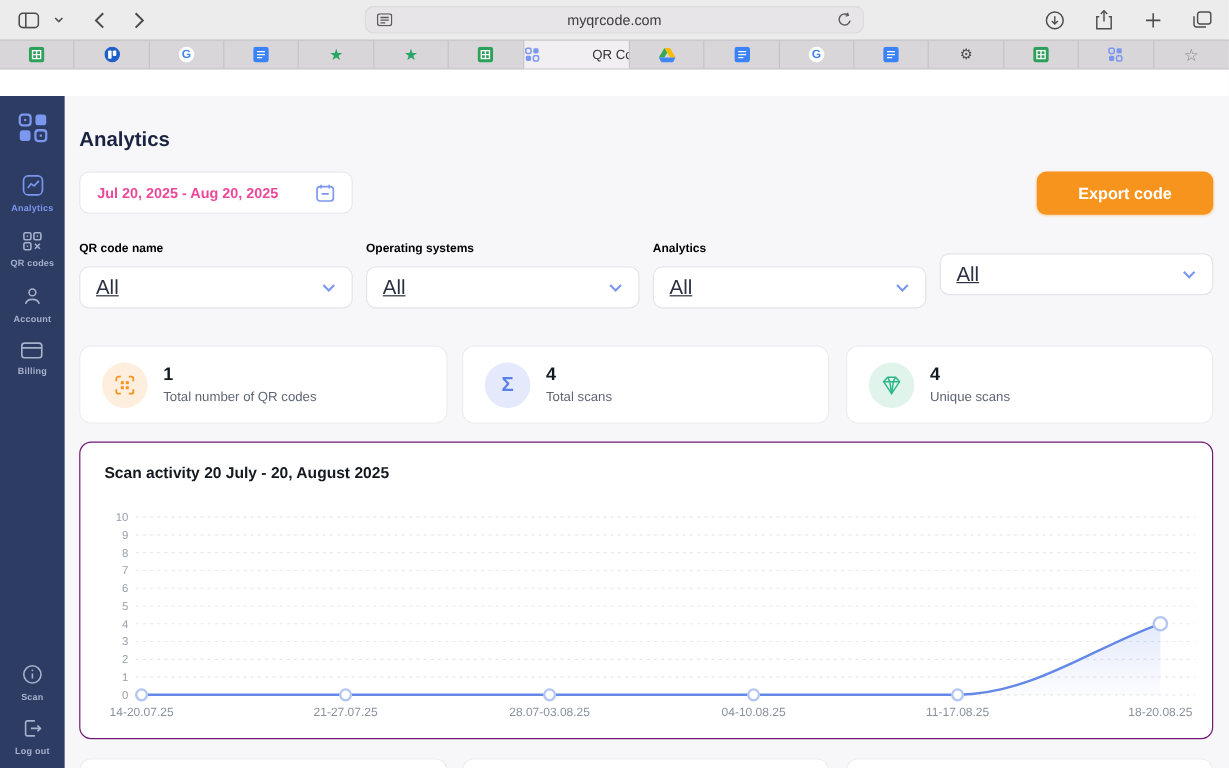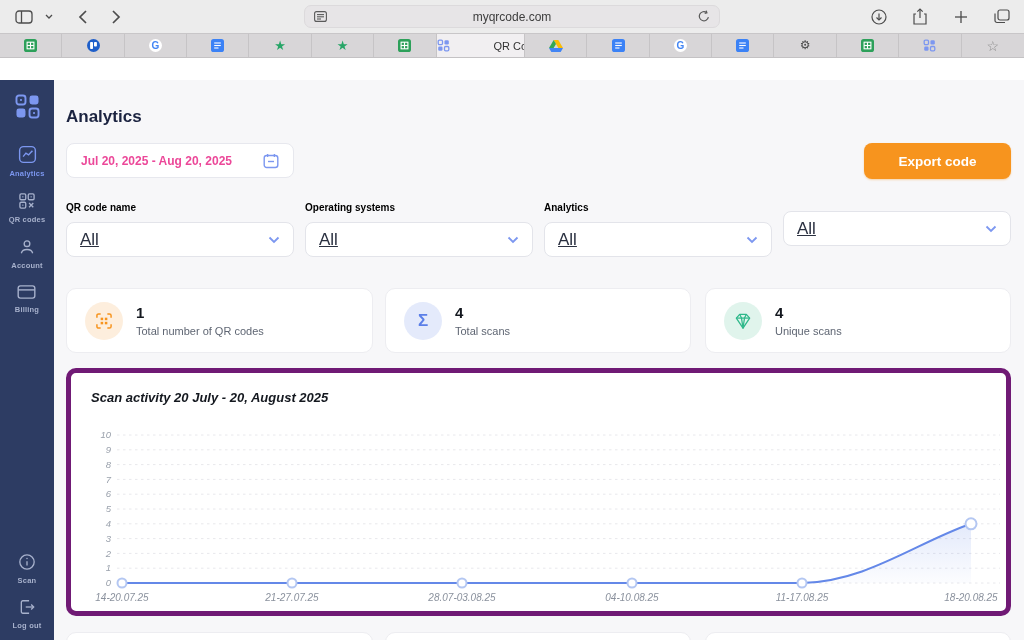--- a/index.html
+++ b/index.html
@@ -68,21 +68,21 @@
 
   .stat-card { position:absolute; top:208px; height:65px; background:#fff;
     border:1px solid #ededf1; border-radius:10px; display:flex; align-items:center;
     padding:0 18px; gap:13px; }
   .stat-ico { width:38px; height:38px; border-radius:50%; display:flex;
     align-items:center; justify-content:center; flex:0 0 38px; }
   .stat-val { font-size:15px; font-weight:800; color:#14181f; line-height:1.25; }
   .stat-lab { font-size:11px; color:#5f6673; margin-top:2px; }
 
   .chart-card { position:absolute; left:12px; top:288px; width:945px; height:248px;
-    background:#fff; border:5px solid #701a75; border-radius:10px; overflow:hidden;font-style:italic; }
+    background:#fff; border:1px solid #701a75; border-radius:10px; overflow:hidden; }
   .chart-title { position:absolute; left:20px; top:17px; font-size:13px;
     font-weight:600; color:#14181f; }
   .chart-title b { font-weight:800; }
   .chart-svg-wrap { position:absolute; left:0; top:50px; width:945px; height:195px; }
 
   .bottom-card { position:absolute; top:552px; height:70px; background:#fff;
     border:1px solid #ededf1; border-radius:10px; }
 
   svg { display:block; }
 </style>

